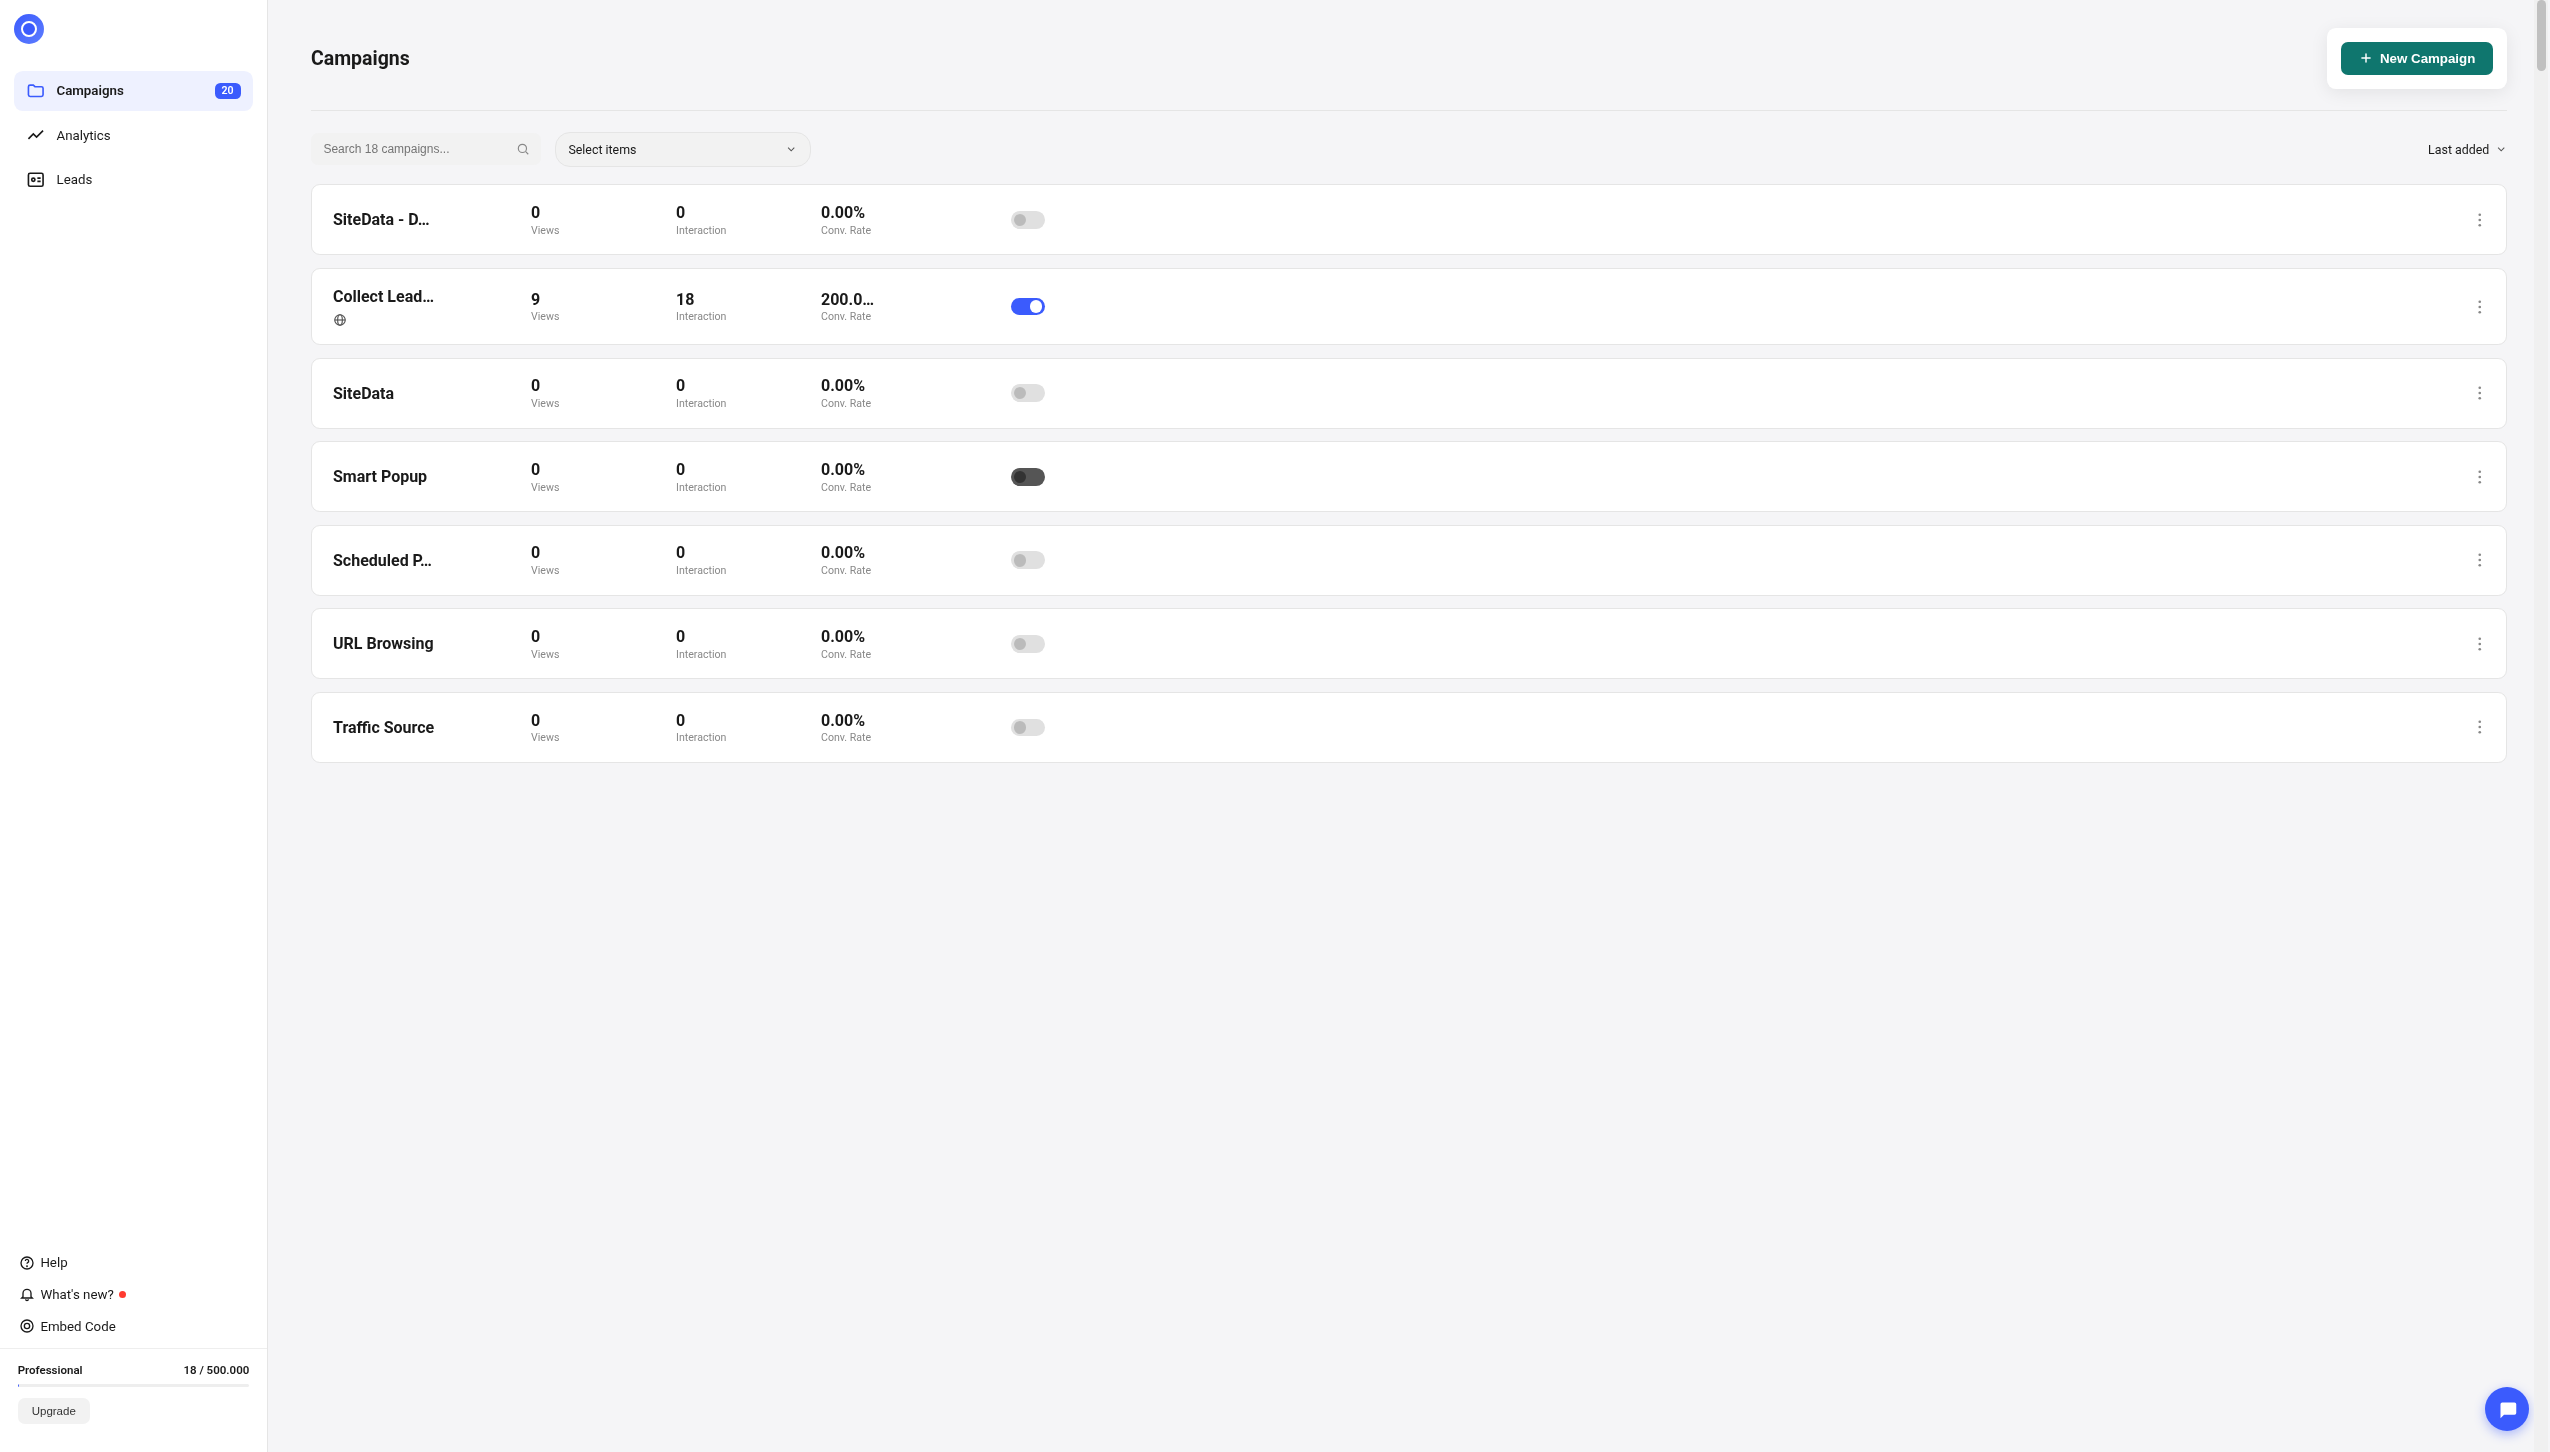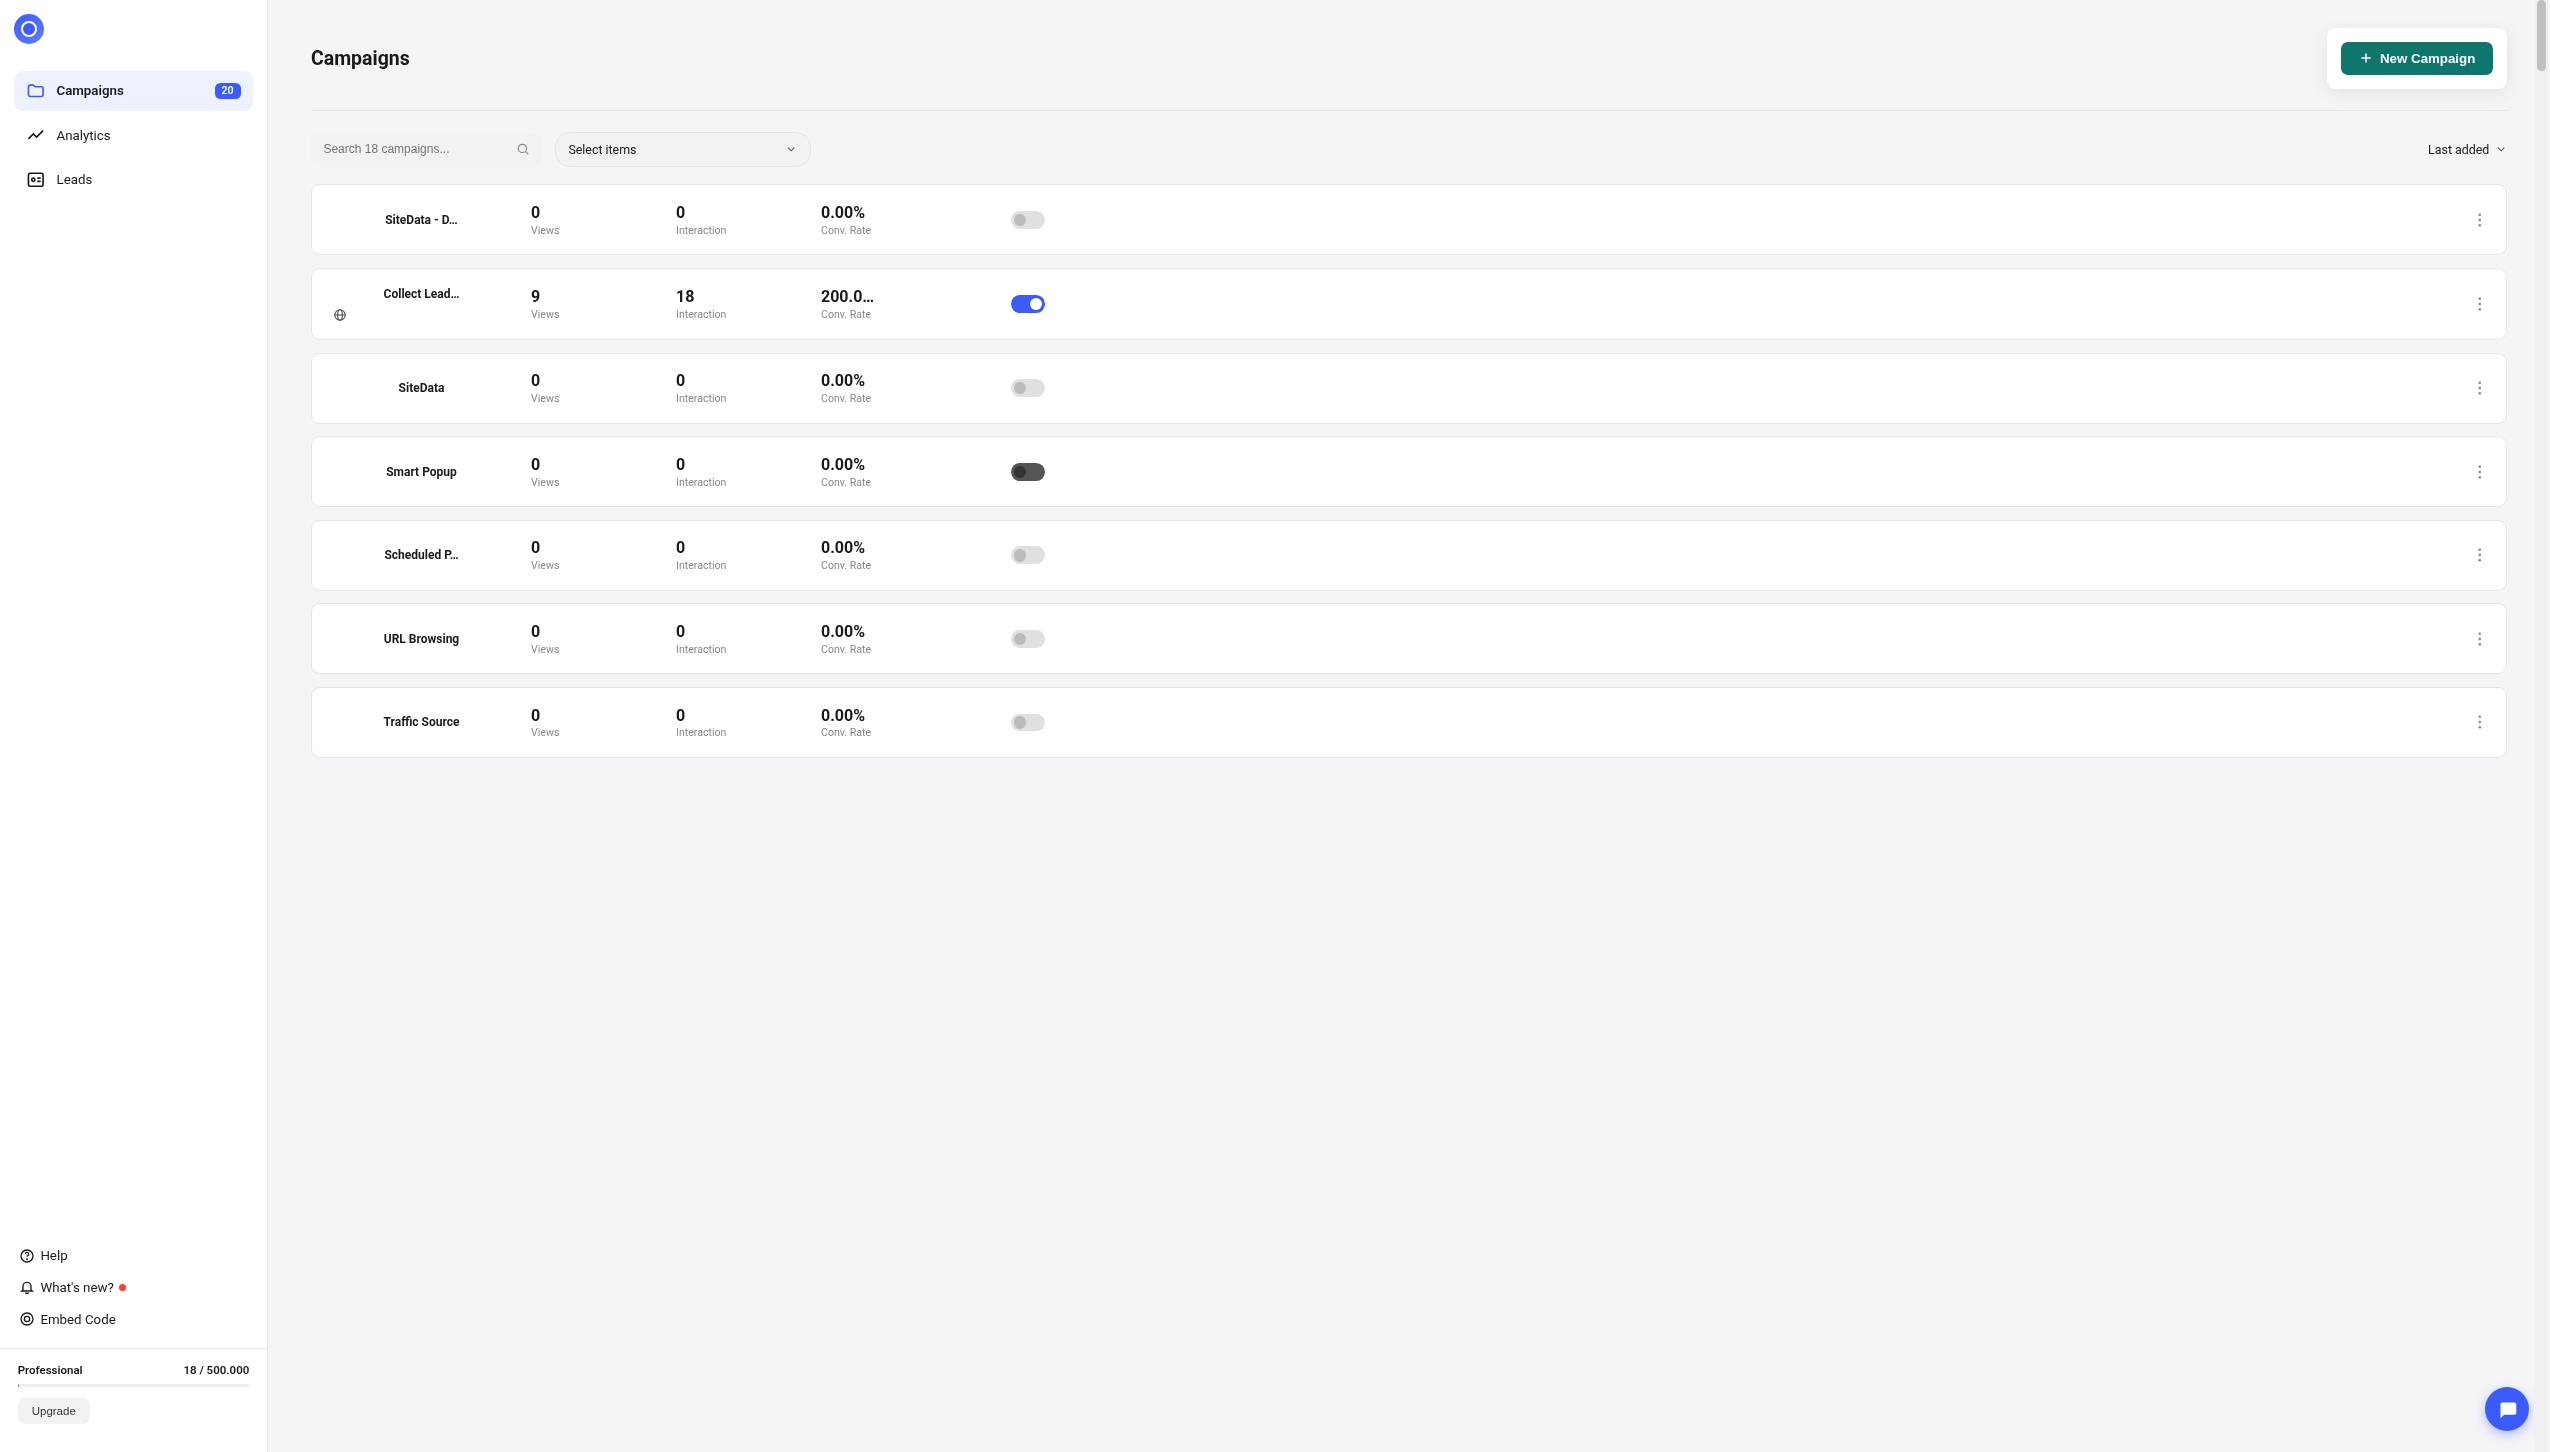--- a/index.html
+++ b/index.html
@@ -52,21 +52,21 @@
     }
     .spacer { flex: 1; }
     .bottom-nav { padding: 0 17.7px; }
     .bottom-item {
       display: flex; align-items: center;
       gap: 5px; padding: 7px 0; cursor: pointer;
       font-size: 13.3px; color: #1a1a1a;
     }
     .bottom-item .icon { width: 17.7px; height: 17.7px; display:flex;align-items:center;justify-content:center;}
     .red-dot { width: 7px; height: 7px; border-radius: 50%; background: #ff3b30; }
-    .plan-section { padding: 14px 17.7px; border-top: 0.9px solid #eee; margin-top: 13px;}
+    .plan-section { padding: 14px 17.7px; border-top: 0.9px solid #eee; margin-top: 6px;}
     .plan-row { display: flex; justify-content: space-between; font-size: 11.5px; font-weight: 600; margin-bottom: 7px;}
     .progress { height: 3.5px; background: #eee; border-radius: 1.8px; margin-bottom: 10.6px; overflow: hidden;}
     .progress-fill { height: 100%; background: #3b5bfd; width: 0.5%; }
     .upgrade-btn {
       background: #f2f2f2; border: none; padding: 7px 14px;
       border-radius: 7px; font-size: 11.5px; cursor: pointer;
       color: #333;
     }
     .profile { padding: 14px 17.7px; display: flex; align-items: center; gap: 10.6px; margin-top: 10.6px;}
     .avatar { width: 34px; height: 34px; border-radius: 8.9px; background: #f2f2f2; display:flex;align-items:center;justify-content:center;}
@@ -102,21 +102,21 @@
     }
     .filter-spacer { flex: 1; }
     .sort-wrap { display: flex; align-items: center; gap: 5.3px; cursor: pointer; font-size: 12.4px;}
     
     .campaign-row {
       background: #fff; border: 0.9px solid #e5e5e5; border-radius: 8.9px;
       padding: 17.7px 21px; margin-bottom: 12.4px;
       display: flex; align-items: center; gap: 21px;
     }
     .c-name-col { width: 177px; }
-    .c-name { font-weight: 700; font-size: 12px; white-space: nowrap; overflow: hidden; text-overflow: ellipsis; text-align: center;}
+    .c-name { font-weight: 700; font-size: 16px; white-space: nowrap; overflow: hidden; text-overflow: ellipsis;}
     .c-globe { margin-top: 7px; color: #555; }
     .stat-col { width: 124px; }
     .stat-val { font-weight: 700; font-size: 16px; white-space: nowrap; overflow: hidden; text-overflow: ellipsis;}
     .stat-label { font-size: 10.6px; color: #888; margin-top: 1.8px;}
     .toggle-col { width: 124px; display: flex; justify-content: center;}
     .toggle {
       width: 34px; height: 17.7px; border-radius: 8.9px;
       background: #d0d0d0; position: relative; cursor: pointer;
     }
     .toggle.grey { background: #e0e0e0; }

